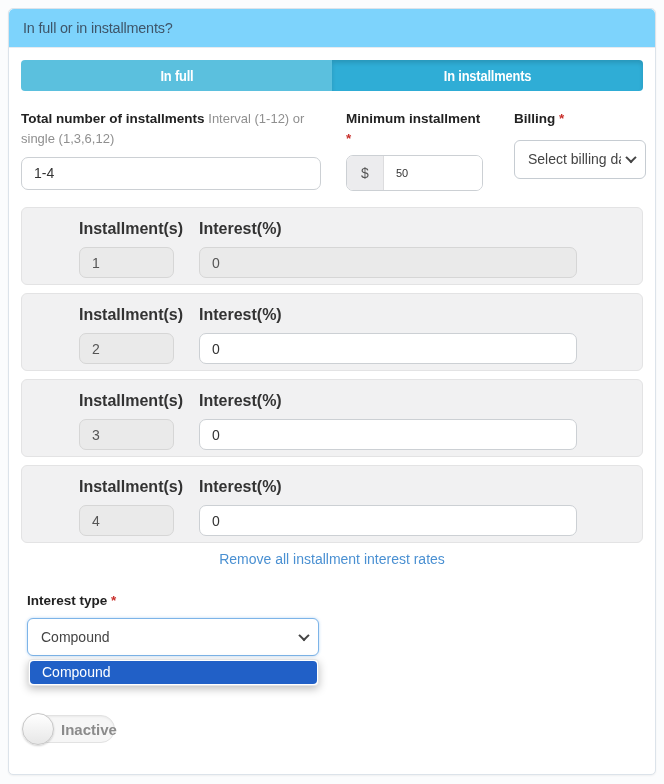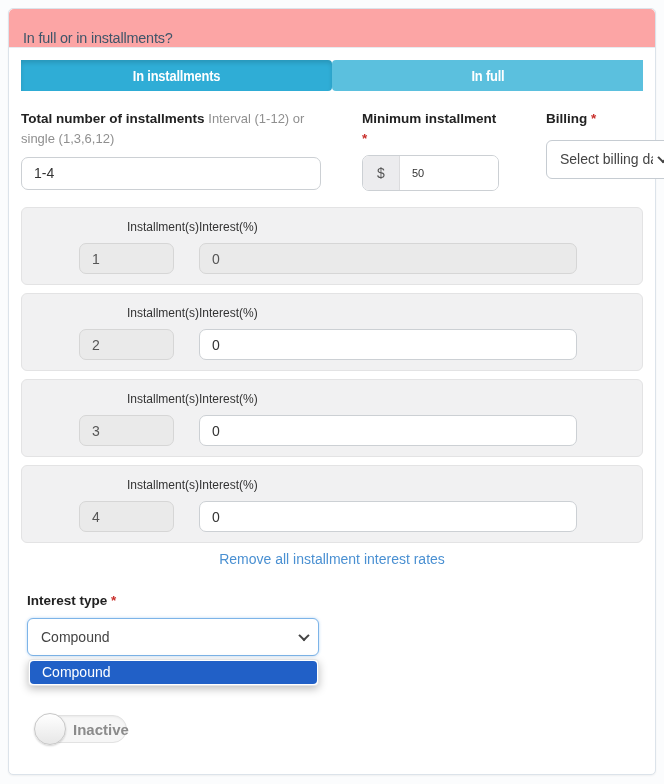--- a/index.html
+++ b/index.html
@@ -9,42 +9,42 @@
     font-family:"Liberation Sans", sans-serif;
     position:relative;
     overflow:hidden;
   }
   .panel {
     position:absolute; left:8px; top:8px; width:648px; height:767px;
     background:#ffffff; border:1px solid #dce3ea; border-radius:5px;
     box-shadow:0 1px 2px rgba(0,0,0,0.05);
   }
   .panel-header {
-    height:39px; background:#fca5a5; border-bottom:1px solid #e7ebf0;
-    border-radius:5px 5px 0 0; display:flex; align-items:flex-end; padding:0 14px;
+    height:39px; background:#7dd3fc; border-bottom:1px solid #e7ebf0;
+    border-radius:5px 5px 0 0; display:flex; align-items:center; padding:0 14px;
   }
   .panel-title {
     color:#3e5569; font-size:15.5px; font-weight:normal;
     transform:scaleX(0.93); transform-origin:left center; letter-spacing:-0.2px;
   }
   .panel-body { padding:12px 12px 0 12px; }
 
   
   .tabs { display:flex; width:100%; height:31px; margin-bottom:18px; }
   .tab {
     flex:1; display:flex; align-items:center; justify-content:center;
     color:#ffffff; font-size:14px; font-weight:bold; cursor:pointer;
   }
   .tab-label { transform:scaleX(0.92); letter-spacing:-0.2px; }
   .tab.inactive { background:#5bc0de; border-radius:4px 0 0 4px; }
   .tab.active   { background:#2fadd6; border-radius:0 4px 4px 0;
                   box-shadow:inset 0 3px 4px rgba(0,0,0,0.13); }
 
   
-  .fields-row { display:flex; align-items:flex-start; margin-bottom:16px;gap:16px; }
+  .fields-row { display:flex; align-items:flex-start; margin-bottom:16px; }
   .lbl { font-size:13.5px; font-weight:bold; color:#222; line-height:1.45; }
   .hint { font-size:13px; font-weight:normal; color:#8f8f8f; }
   .req { color:#c9302c; font-weight:bold; }
   .req.block { display:block; }
 
   .col-total { width:300px; }
   .col-total input {
     margin-top:8px; width:300px; height:33px; border:1px solid #ccd0d4;
     border-radius:7px; padding:0 12px; font-size:14px; color:#333;
     font-family:"Liberation Sans",sans-serif; outline:none; background:#fff;
@@ -74,21 +74,21 @@
     width:8px; height:8px; border-right:2px solid #444; border-bottom:2px solid #444;
     transform:rotate(45deg) translate(-1px,-1px); flex:none; margin-left:6px;
   }
 
   
   .inst-row {
     width:100%; height:78px; background:#f1f1f2; border:1px solid #e3e3e4;
     border-radius:6px; margin-bottom:8px; padding:12px 0 0 57px;
   }
   .inst-head { display:flex; margin-bottom:9px; }
-  .inst-head span { font-size:12px; font-weight:normal; color:#333;text-align:right; }
+  .inst-head span { font-size:16px; font-weight:bold; color:#333; }
   .inst-head .h1 { width:120px; }
   .inst-inputs { display:flex; }
   .inp {
     height:31px; border-radius:7px; font-size:14px; padding:0 12px;
     font-family:"Liberation Sans",sans-serif; outline:none;
   }
   .inp.gray { background:#eaeaea; border:1px solid #d6d6d6; color:#555; }
   .inp.white { background:#fff; border:1px solid #ccd0d4; color:#333; }
   .inp.w-inst { width:95px; margin-right:25px; }
   .inp.w-int  { width:378px; }
@@ -116,21 +116,21 @@
     color:#333; cursor:pointer; border-radius:4px;
   }
   .dd-option.highlighted { background:#2160c7; color:#fff; }
   .interest-desc {
     margin-left:27px; width:304px; font-size:14px; color:#333; line-height:24px;
   }
 
   
   .toggle-wrap { margin:57px 0 0 2px; position:relative; height:36px; }
   .toggle-pill {
-    position:absolute; left:12px; top:2px; width:92px; height:28px;
+    position:absolute; left:0; top:2px; width:92px; height:28px;
     background:#f6f6f6; border:1px solid #e2e2e2; border-radius:14px;
     box-shadow:inset 0 1px 2px rgba(0,0,0,0.05); cursor:pointer;
   }
   .toggle-knob {
     position:absolute; left:-2px; top:-3px; width:32px; height:32px;
     border-radius:50%; background:linear-gradient(#ffffff,#e7e7e7);
     border:1px solid #c7c7c7; box-shadow:0 1px 2px rgba(0,0,0,0.18);
   }
   .toggle-label {
     position:absolute; left:37px; top:0; height:28px; line-height:27px;
@@ -141,25 +141,25 @@
 <body>
 
 <div class="panel">
   <div class="panel-header">
     <span class="panel-title">In full or in installments?</span>
   </div>
 
   <div class="panel-body">
 
     <div class="tabs">
+      <div class="tab inactive">
+        <span class="tab-label">In full</span>
+      </div>
       <div class="tab active">
         <span class="tab-label">In installments</span>
-      </div>
-      <div class="tab inactive">
-        <span class="tab-label">In full</span>
       </div>
     </div>
 
     <div class="fields-row">
       <div class="col-total">
         <div class="lbl">
           <span>Total number of installments</span>
           <span class="hint">Interval (1-12) or single (1,3,6,12)</span>
         </div>
         <input type="text" readonly="" value="1-4" style="">

